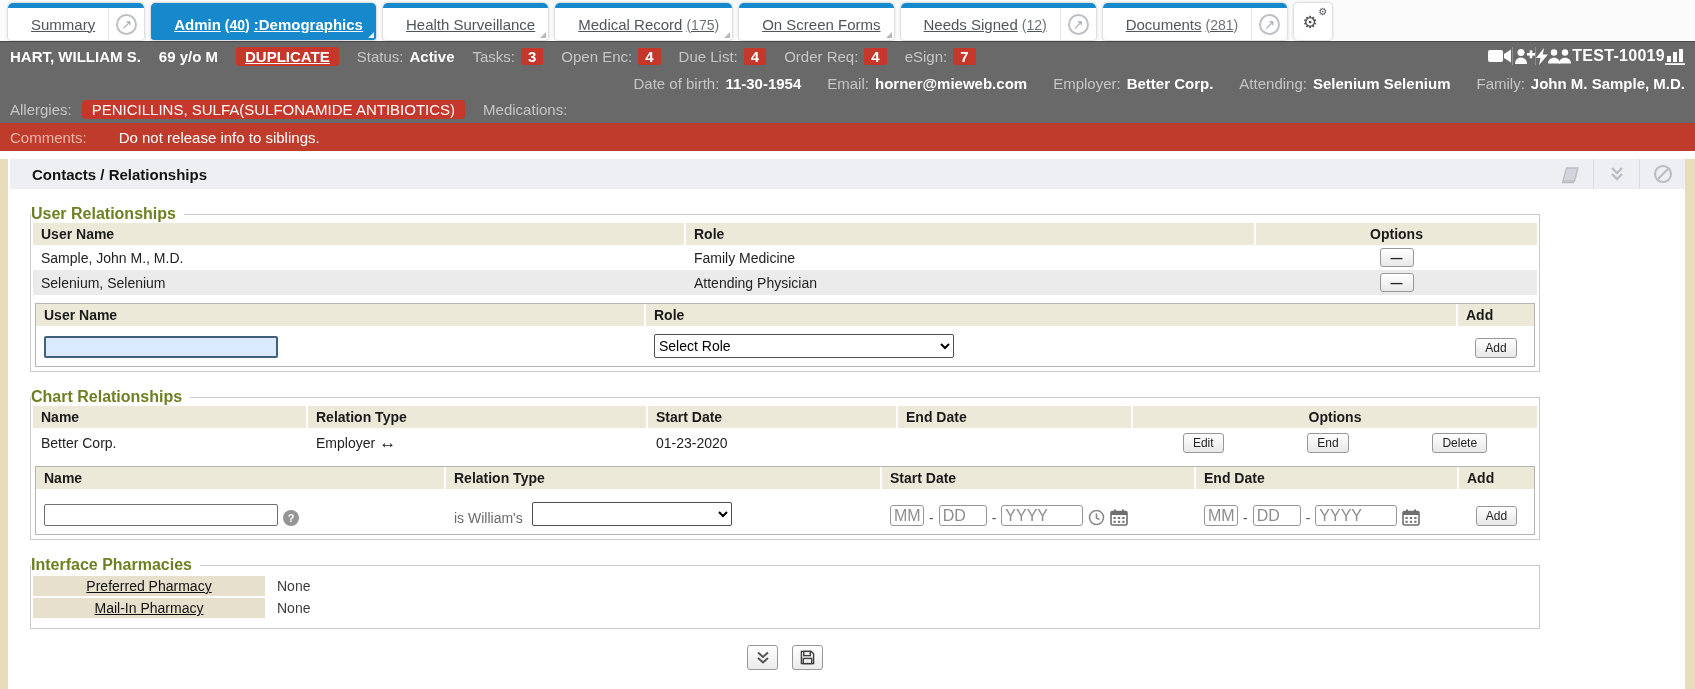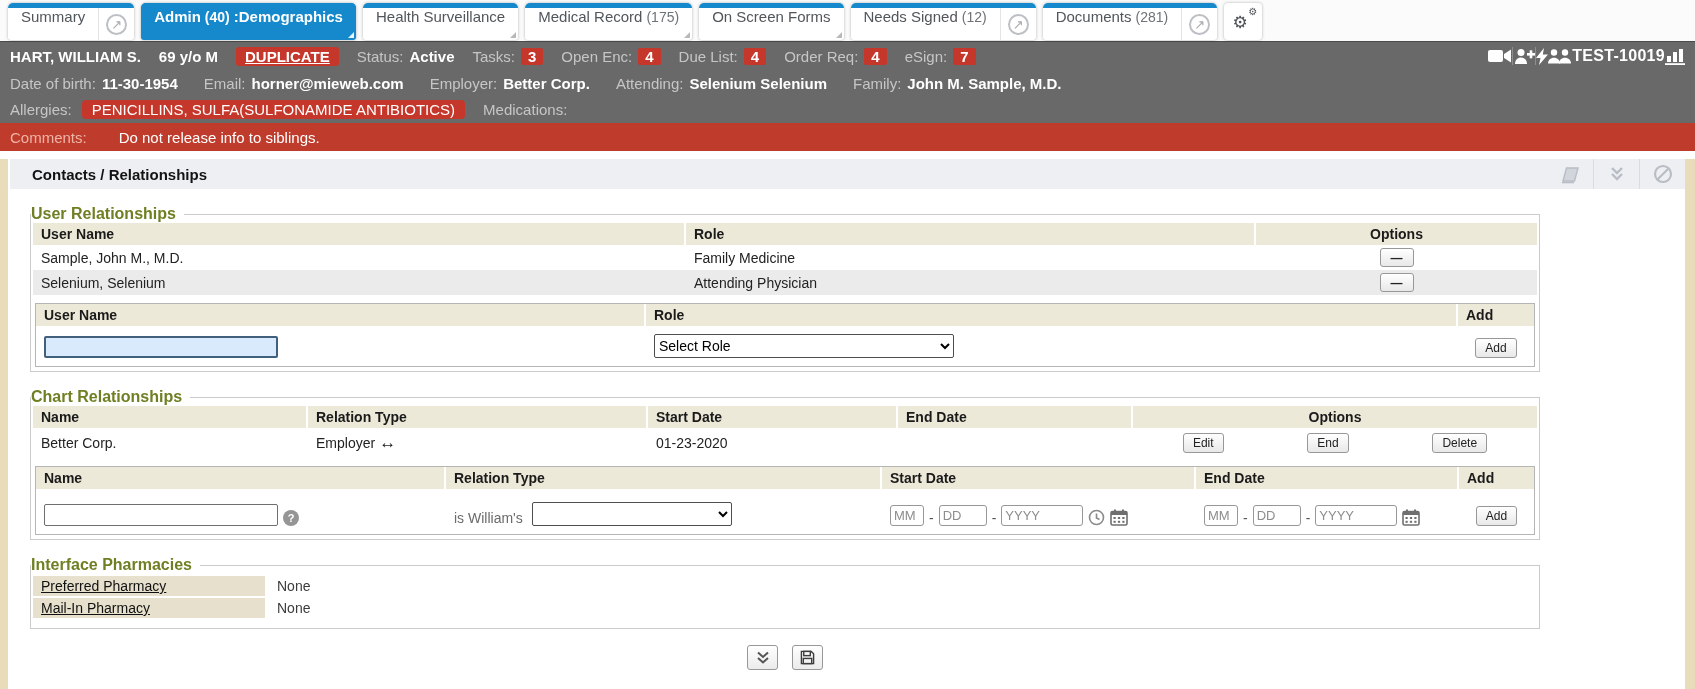--- a/index.html
+++ b/index.html
@@ -6,40 +6,40 @@
   html,body { width:1695px; height:689px; }
   body {
     font-family: "Liberation Sans", sans-serif;
     background:#fff; overflow:hidden; position:relative;
   }
   
   .tabbar { height:41px; background:#fbfbfb; display:flex; align-items:flex-start; padding:3px 0 0 8px; gap:7px; }
   .tab { position:relative; display:flex; align-items:stretch; background:#fff; border-radius:5px 5px 3px 3px;
          box-shadow:0 0 3px rgba(0,0,0,.3); height:37px; overflow:hidden; cursor:pointer; }
   .tab::before { content:""; position:absolute; top:0; left:0; right:0; height:5px; background:var(--tab_active,#1589cb); }
-  .tab-main { display:flex; gap:4px; padding:5px 13px 0 13px; font-size:15px; color:#51565b; white-space:nowrap; }
+  .tab-main { display:flex; align-items:center; gap:4px; padding:5px 13px 0 23px; font-size:15px; color:#51565b; white-space:nowrap;text-decoration:underline; }
   .tab .count { font-size:14px; color:#6e7377; padding-top:1px; }
   .tab.active { background:var(--tab_active,#1589cb); }
   .tab.active::before { background:var(--tab_active,#1589cb); }
   .tab.active .tab-main, .tab.active .count { color:#fff; font-weight:bold; }
   .tab.has-menu::after { content:""; position:absolute; right:2px; bottom:2px;
          border-left:6px solid transparent; border-bottom:6px solid #b9b9b9; }
   .tab.active.has-menu::after { border-bottom-color:#e8f3fb; }
   .popout-seg { border-left:1px solid #e4e4e4; width:36px; display:flex; align-items:center; justify-content:center; margin-top:5px; cursor:pointer; }
   .popout-circle { width:21px; height:21px; border:2px solid #bcc0c5; border-radius:50%; color:#a6abb0;
          display:flex; align-items:center; justify-content:center; font-size:13px; line-height:1; }
   .gear-tab { position:relative; height:37px; width:38px; background:#fff; border-radius:4px; box-shadow:0 0 3px rgba(0,0,0,.3);
          display:flex; align-items:center; justify-content:center; cursor:pointer; }
   .gear-big { font-size:17px; color:#4d5156; line-height:1; margin:2px 6px 0 0; }
   .gear-small { position:absolute; top:4px; right:5px; font-size:10px; color:#4d5156; line-height:1; }
 
   
   .darkbar { background:var(--bar_gray,#696969); color:#fff; display:flex; align-items:center; padding:0 10px; font-size:15px; white-space:nowrap; }
   .bar1 { height:29px; border-top:1px solid #4a4a4a; gap:18px; }
-  .bar2 { height:26px; gap:26px; }
+  .bar2 { height:26px; gap:26px;justify-content:flex-end; }
   .bar3 { height:27px; gap:10px; }
   .pair { display:flex; align-items:center; gap:6px; }
   .lbl { color:#c6c6c6; }
   .val { color:#fff; font-weight:bold; }
   .badge { background:var(--alert,#c5372b); color:#fff; font-weight:bold; padding:0 7px; border-radius:2px; }
   .dup-badge { background:var(--alert,#c5372b); color:#fff; font-weight:bold; text-decoration:underline; padding:1px 9px; border-radius:3px; cursor:pointer; }
   .bar-right { margin-left:auto; display:flex; align-items:center; }
   .vdiv { width:1px; height:18px; background:#8f8f8f; }
   .wicon { display:flex; align-items:center; cursor:pointer; }
   .patient-id { font-size:16px; font-weight:bold; letter-spacing:.3px; }
@@ -89,28 +89,28 @@
   .addcell { padding:8px; display:flex; align-items:flex-end; gap:5px; font-size:14px; }
 
   .focus-input { width:234px; height:22px; background:#d8eafb; border:2px solid #41607c; border-radius:2px; outline:none;
                  font-size:14px; padding:0 4px; font-family:"Liberation Sans",sans-serif; }
   .plain-input { width:234px; height:22px; border:1px solid #6f6f6f; border-radius:2px; font-size:14px; padding:0 4px; outline:none; }
   .role-select { width:300px; height:24px; font-size:14px; border:1px solid #4e4e4e; background:#fff; border-radius:2px; }
   .rel-select { width:200px; height:24px; font-size:14px; border:1px solid #4e4e4e; background:#fff; border-radius:2px; }
   .is-text { color:#6b6b6b; margin-right:4px; }
   .help-circle { width:16px; height:16px; border-radius:50%; background:#959595; color:#fff; font-size:11px; font-weight:bold;
                  display:inline-flex; align-items:center; justify-content:center; }
-  .date-input { height:21px; border:1px solid #979797; border-radius:3px; font-size:13px; padding:0 3px; color:#333; outline:none;margin-top:8px; }
+  .date-input { height:21px; border:1px solid #979797; border-radius:3px; font-size:16px; padding:0 3px; color:#333; outline:none;margin-top:8px; }
   .date-input::placeholder { color:#8d8d8d; }
   .din-mm { width:34px; } .din-dd { width:48px; } .din-yy { width:82px; }
   .dsep { color:#555; }
   .rel-arrow { font-weight:bold; font-size:17px; margin-left:4px; }
 
   .pharm-row { display:flex; align-items:center; margin:2px 0; }
-  .pharm-label { width:232px; background:#e6e0cd; font-size:14px; color:#111; padding:2px 8px; }
+  .pharm-label { width:232px; background:#e6e0cd; font-size:14px; color:#111; padding:2px 8px;text-align:center; }
   .pharm-label span { text-decoration:underline; cursor:pointer; }
   .pharm-val { font-size:14px; color:#3c3c3c; padding-left:12px; }
 
   .bottom-btns { width:1510px; display:flex; justify-content:center; gap:14px; margin-top:12px; }
   .icon-btn { width:31px; height:25px; background:linear-gradient(#ffffff,#ebebeb); border:1px solid #989898; border-radius:3px;
               display:flex; align-items:center; justify-content:center; cursor:pointer; }
 </style>
 </head>
 <body>
 

